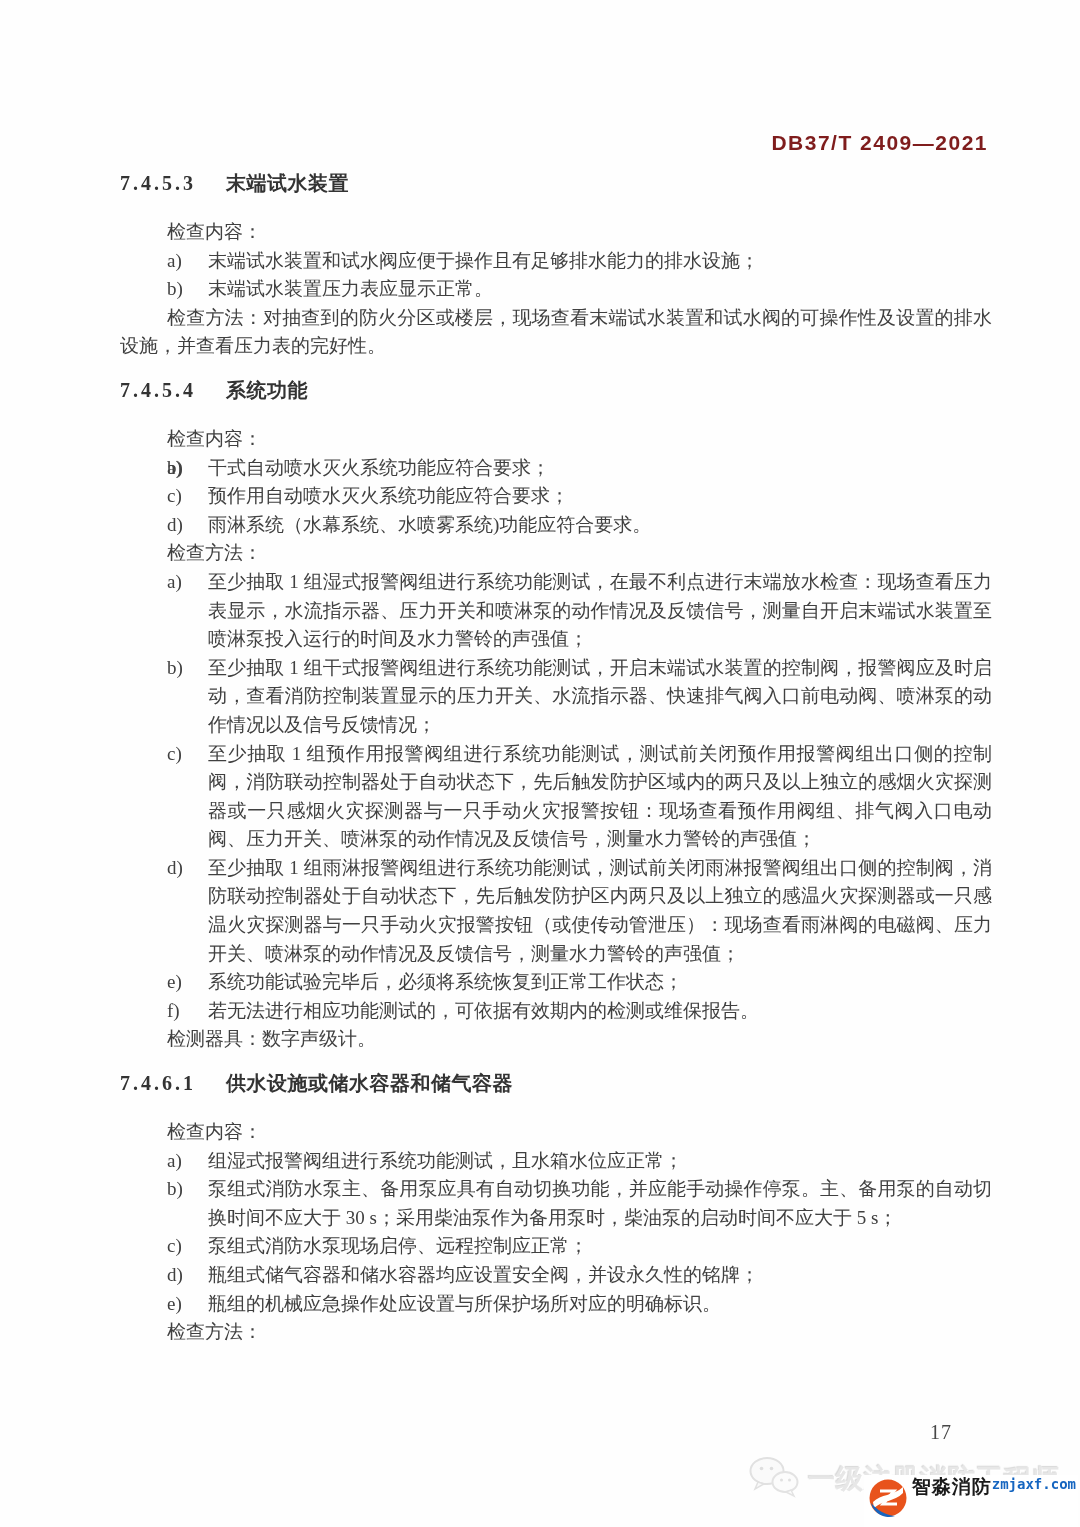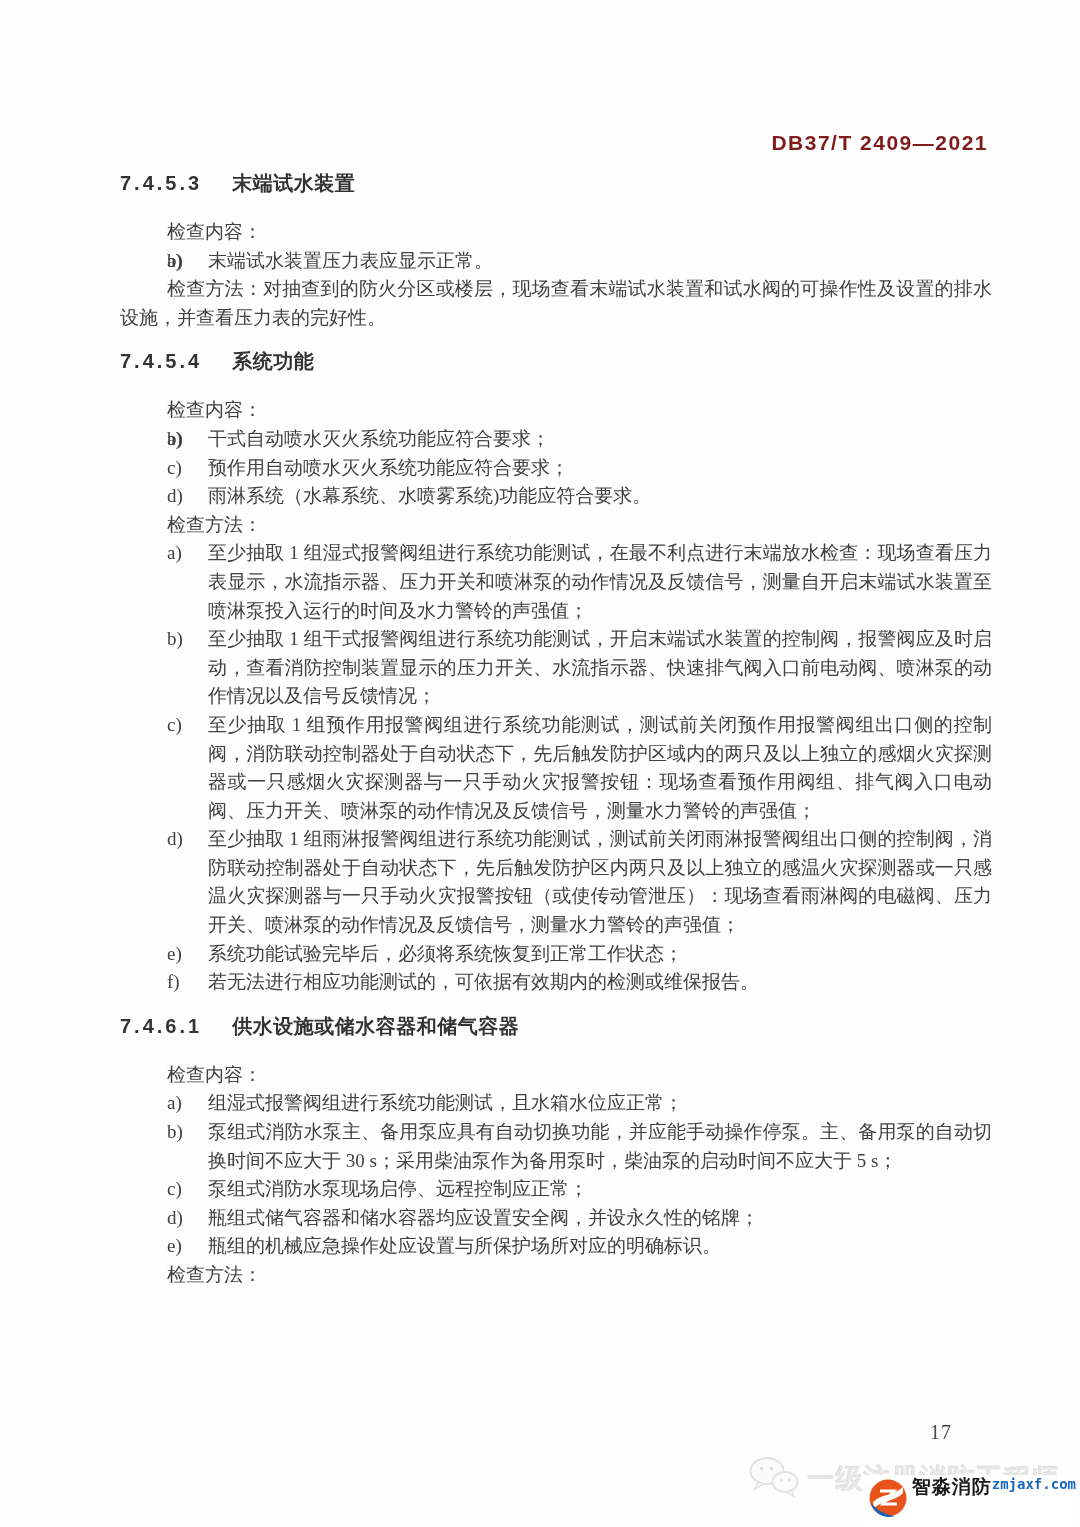--- a/index.html
+++ b/index.html
@@ -18,21 +18,21 @@
     font-family:"Liberation Sans","DejaVu Sans",sans-serif;
     font-size:21px;font-weight:600;color:#7f1d1d;letter-spacing:1.5px;
   }
 
   .doc-body{
     position:absolute;left:120px;top:170px;width:872px;
     font-size:19px;line-height:28.6px;
   }
 
   .sec{
-    font-family:Liberation Sans, sans-serif;
+    font-family:Liberation Serif, serif;
     font-weight:bold;font-size:20px;line-height:26px;color:#333333;
     margin:16px 0 22px 0;
   }
   .doc-body > .sec:first-child{margin-top:0;}
   .sec-l2{margin:0 0 14px 0;}
   .sec-l2 + .sec-l3{margin-top:2px;margin-bottom:20px;}
   .sec-num{letter-spacing:3px;margin-right:30px;}
   .sec-title{letter-spacing:0.5px;}
 
   .blk{text-align:justify;}
@@ -77,36 +77,37 @@
 </head>
 <body>
 
 <div class="page">
 
   <div class="page-header">DB37/T 2409—2021</div>
 
   <main class="doc-body">
       <h3 class="sec sec-l3"><span class="sec-num">7.4.5.3</span><span class="sec-title">末端试水装置</span></h3>
       <div class="blk label">检查内容：</div>
-      <div class="blk item"><span class="marker">a)</span></div>
+      <div class="blk item"><span class="marker">a)</span><span class="txt">末端试水装置和试水阀应便于操作且有足够排水能力的排水设施；</span></div>
       <div class="blk item"><span class="marker">b)</span><span class="txt">末端试水装置压力表应显示正常。</span></div>
       <div class="blk para">检查方法：对抽查到的防火分区或楼层，现场查看末端试水装置和试水阀的可操作性及设置的排水设施，并查看压力表的完好性。</div>
       <h3 class="sec sec-l3"><span class="sec-num">7.4.5.4</span><span class="sec-title">系统功能</span></h3>
       <div class="blk label">检查内容：</div>
       <div class="blk item"><span class="marker">a)</span></div>
       <div class="blk item"><span class="marker">b)</span><span class="txt">干式自动喷水灭火系统功能应符合要求；</span></div>
       <div class="blk item"><span class="marker">c)</span><span class="txt">预作用自动喷水灭火系统功能应符合要求；</span></div>
       <div class="blk item"><span class="marker">d)</span><span class="txt">雨淋系统（水幕系统、水喷雾系统)功能应符合要求。</span></div>
       <div class="blk label">检查方法：</div>
       <div class="blk item"><span class="marker">a)</span><span class="txt">至少抽取 1 组湿式报警阀组进行系统功能测试，在最不利点进行末端放水检查：现场查看压力表显示，水流指示器、压力开关和喷淋泵的动作情况及反馈信号，测量自开启末端试水装置至喷淋泵投入运行的时间及水力警铃的声强值；</span></div>
       <div class="blk item"><span class="marker">b)</span><span class="txt">至少抽取 1 组干式报警阀组进行系统功能测试，开启末端试水装置的控制阀，报警阀应及时启动，查看消防控制装置显示的压力开关、水流指示器、快速排气阀入口前电动阀、喷淋泵的动作情况以及信号反馈情况；</span></div>
       <div class="blk item"><span class="marker">c)</span><span class="txt">至少抽取 1 组预作用报警阀组进行系统功能测试，测试前关闭预作用报警阀组出口侧的控制阀，消防联动控制器处于自动状态下，先后触发防护区域内的两只及以上独立的感烟火灾探测器或一只感烟火灾探测器与一只手动火灾报警按钮：现场查看预作用阀组、排气阀入口电动阀、压力开关、喷淋泵的动作情况及反馈信号，测量水力警铃的声强值；</span></div>
       <div class="blk item"><span class="marker">d)</span><span class="txt">至少抽取 1 组雨淋报警阀组进行系统功能测试，测试前关闭雨淋报警阀组出口侧的控制阀，消防联动控制器处于自动状态下，先后触发防护区内两只及以上独立的感温火灾探测器或一只感温火灾探测器与一只手动火灾报警按钮（或使传动管泄压）：现场查看雨淋阀的电磁阀、压力开关、喷淋泵的动作情况及反馈信号，测量水力警铃的声强值；</span></div>
       <div class="blk item"><span class="marker">e)</span><span class="txt">系统功能试验完毕后，必须将系统恢复到正常工作状态；</span></div>
       <div class="blk item"><span class="marker">f)</span><span class="txt">若无法进行相应功能测试的，可依据有效期内的检测或维保报告。</span></div>
+      <div class="blk label">检测器具：数字声级计。</div>
       <h3 class="sec sec-l3"><span class="sec-num">7.4.6.1</span><span class="sec-title">供水设施或储水容器和储气容器</span></h3>
       <div class="blk label">检查内容：</div>
       <div class="blk item"><span class="marker">a)</span><span class="txt">组湿式报警阀组进行系统功能测试，且水箱水位应正常；</span></div>
       <div class="blk item"><span class="marker">b)</span><span class="txt">泵组式消防水泵主、备用泵应具有自动切换功能，并应能手动操作停泵。主、备用泵的自动切换时间不应大于 30 s；采用柴油泵作为备用泵时，柴油泵的启动时间不应大于 5 s；</span></div>
       <div class="blk item"><span class="marker">c)</span><span class="txt">泵组式消防水泵现场启停、远程控制应正常；</span></div>
       <div class="blk item"><span class="marker">d)</span><span class="txt">瓶组式储气容器和储水容器均应设置安全阀，并设永久性的铭牌；</span></div>
       <div class="blk item"><span class="marker">e)</span><span class="txt">瓶组的机械应急操作处应设置与所保护场所对应的明确标识。</span></div>
       <div class="blk label">检查方法：</div>
     </main>
 

